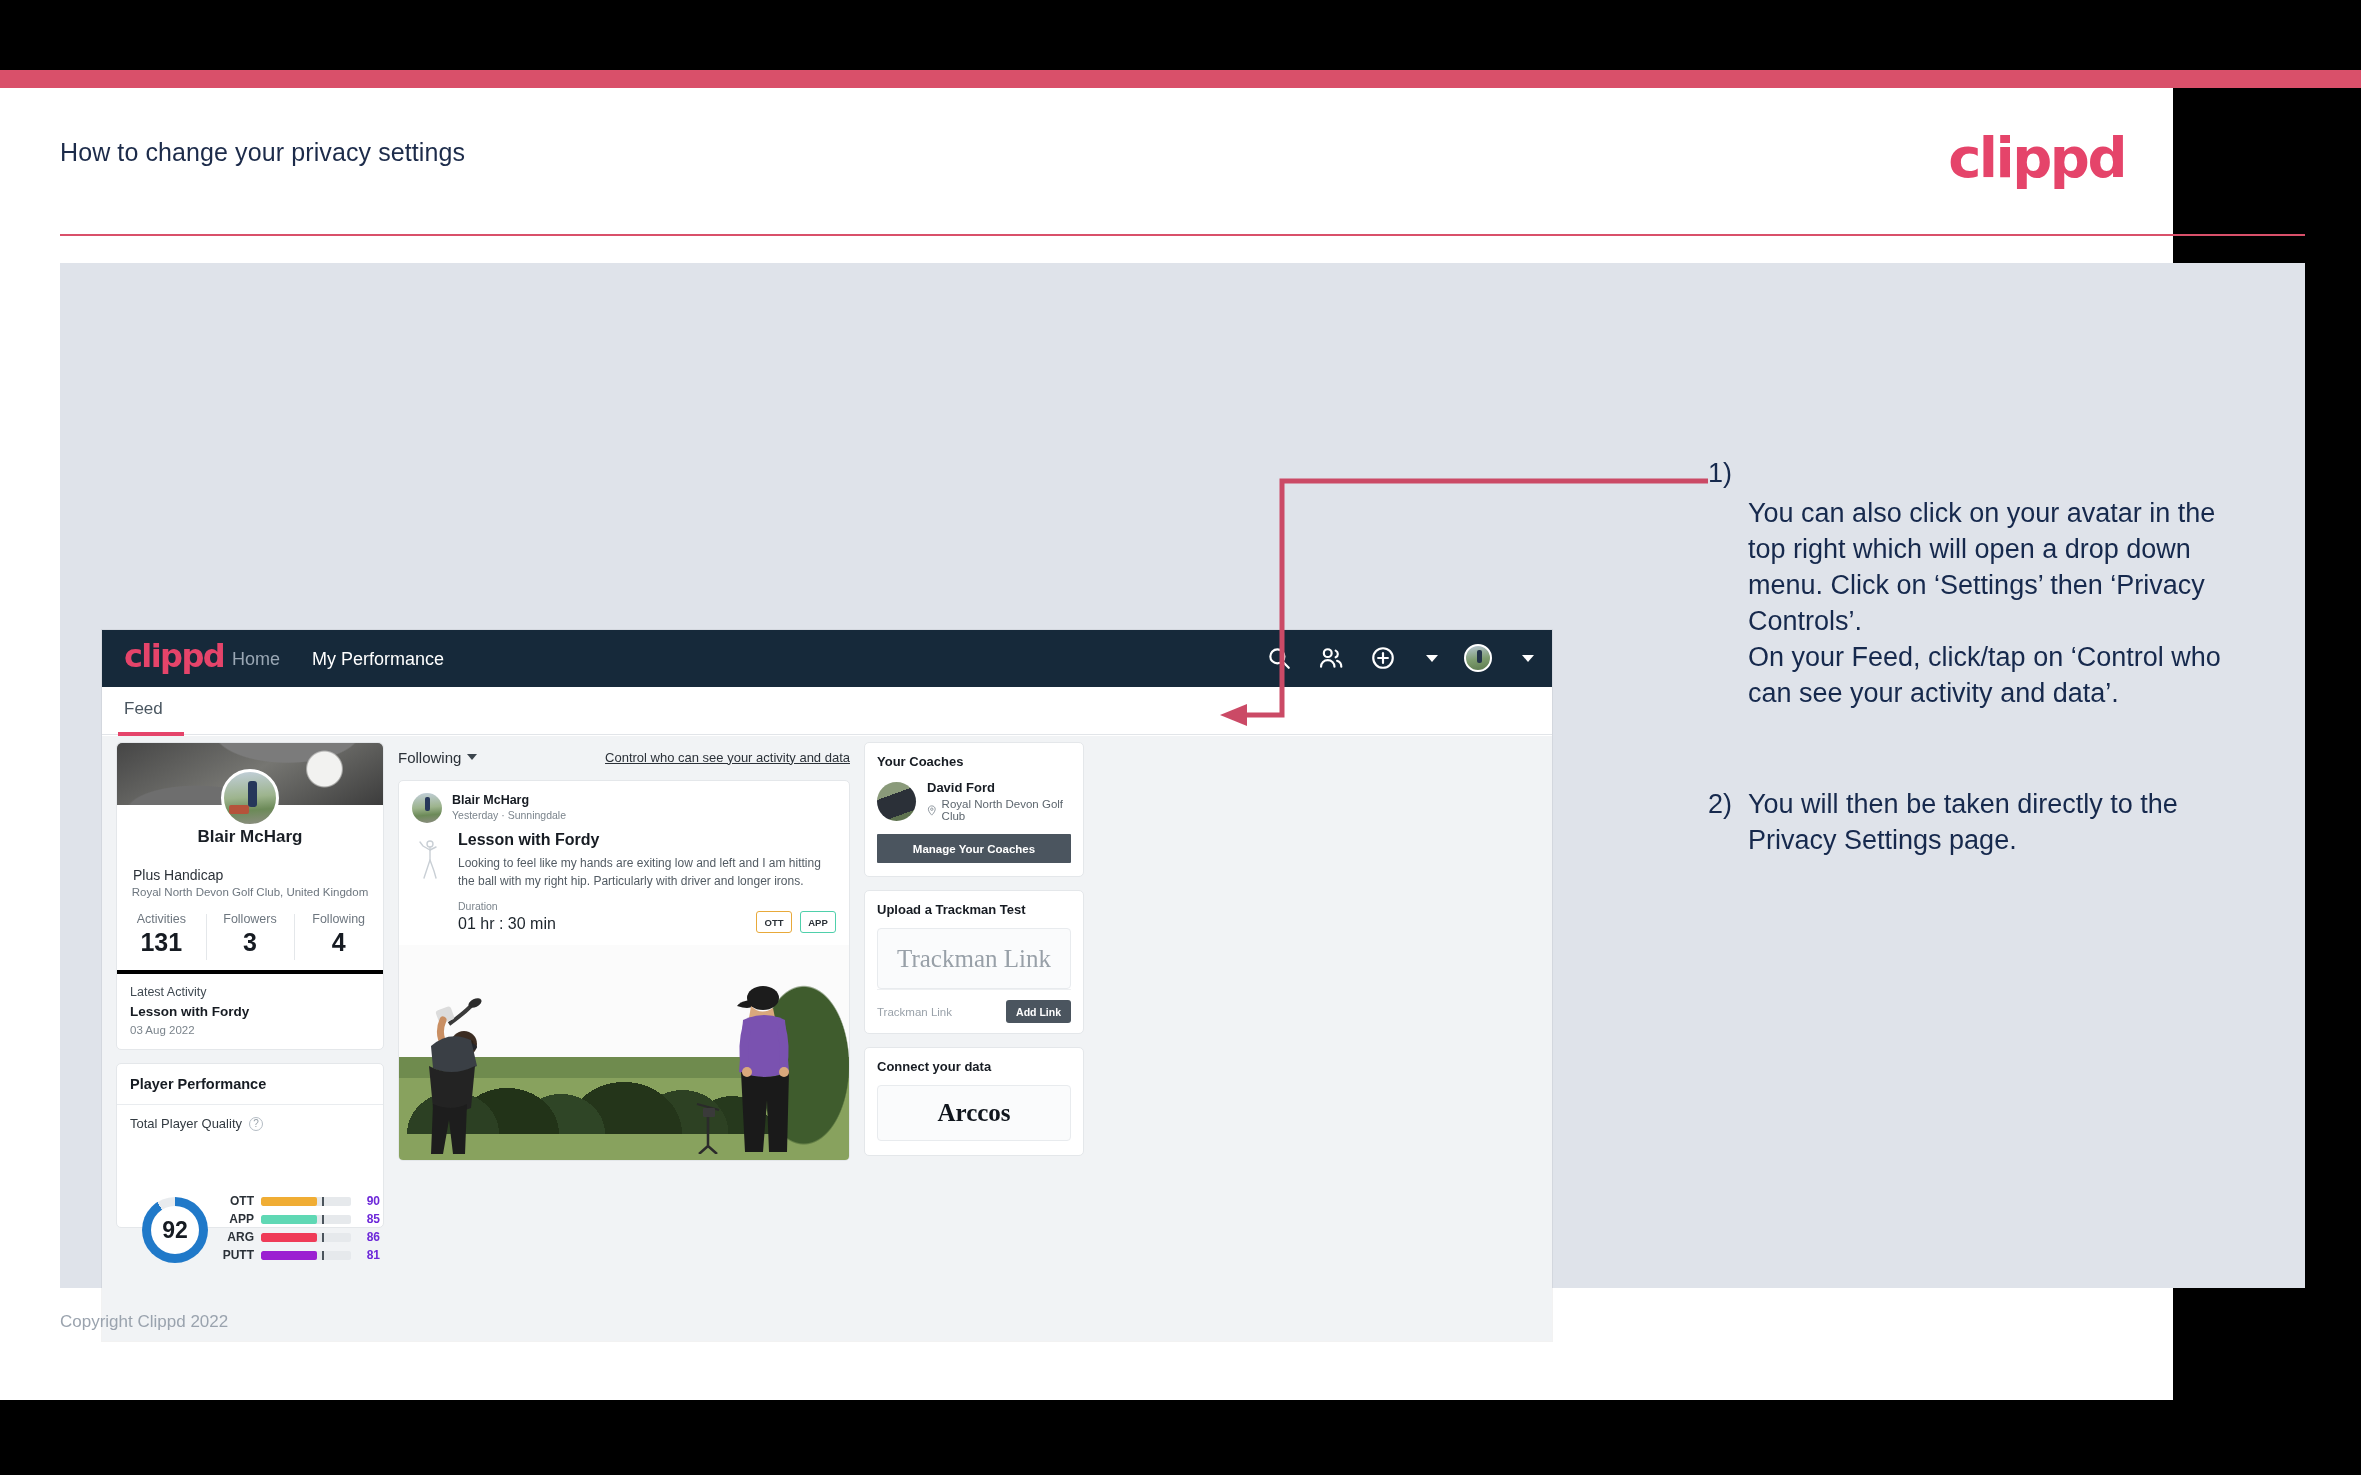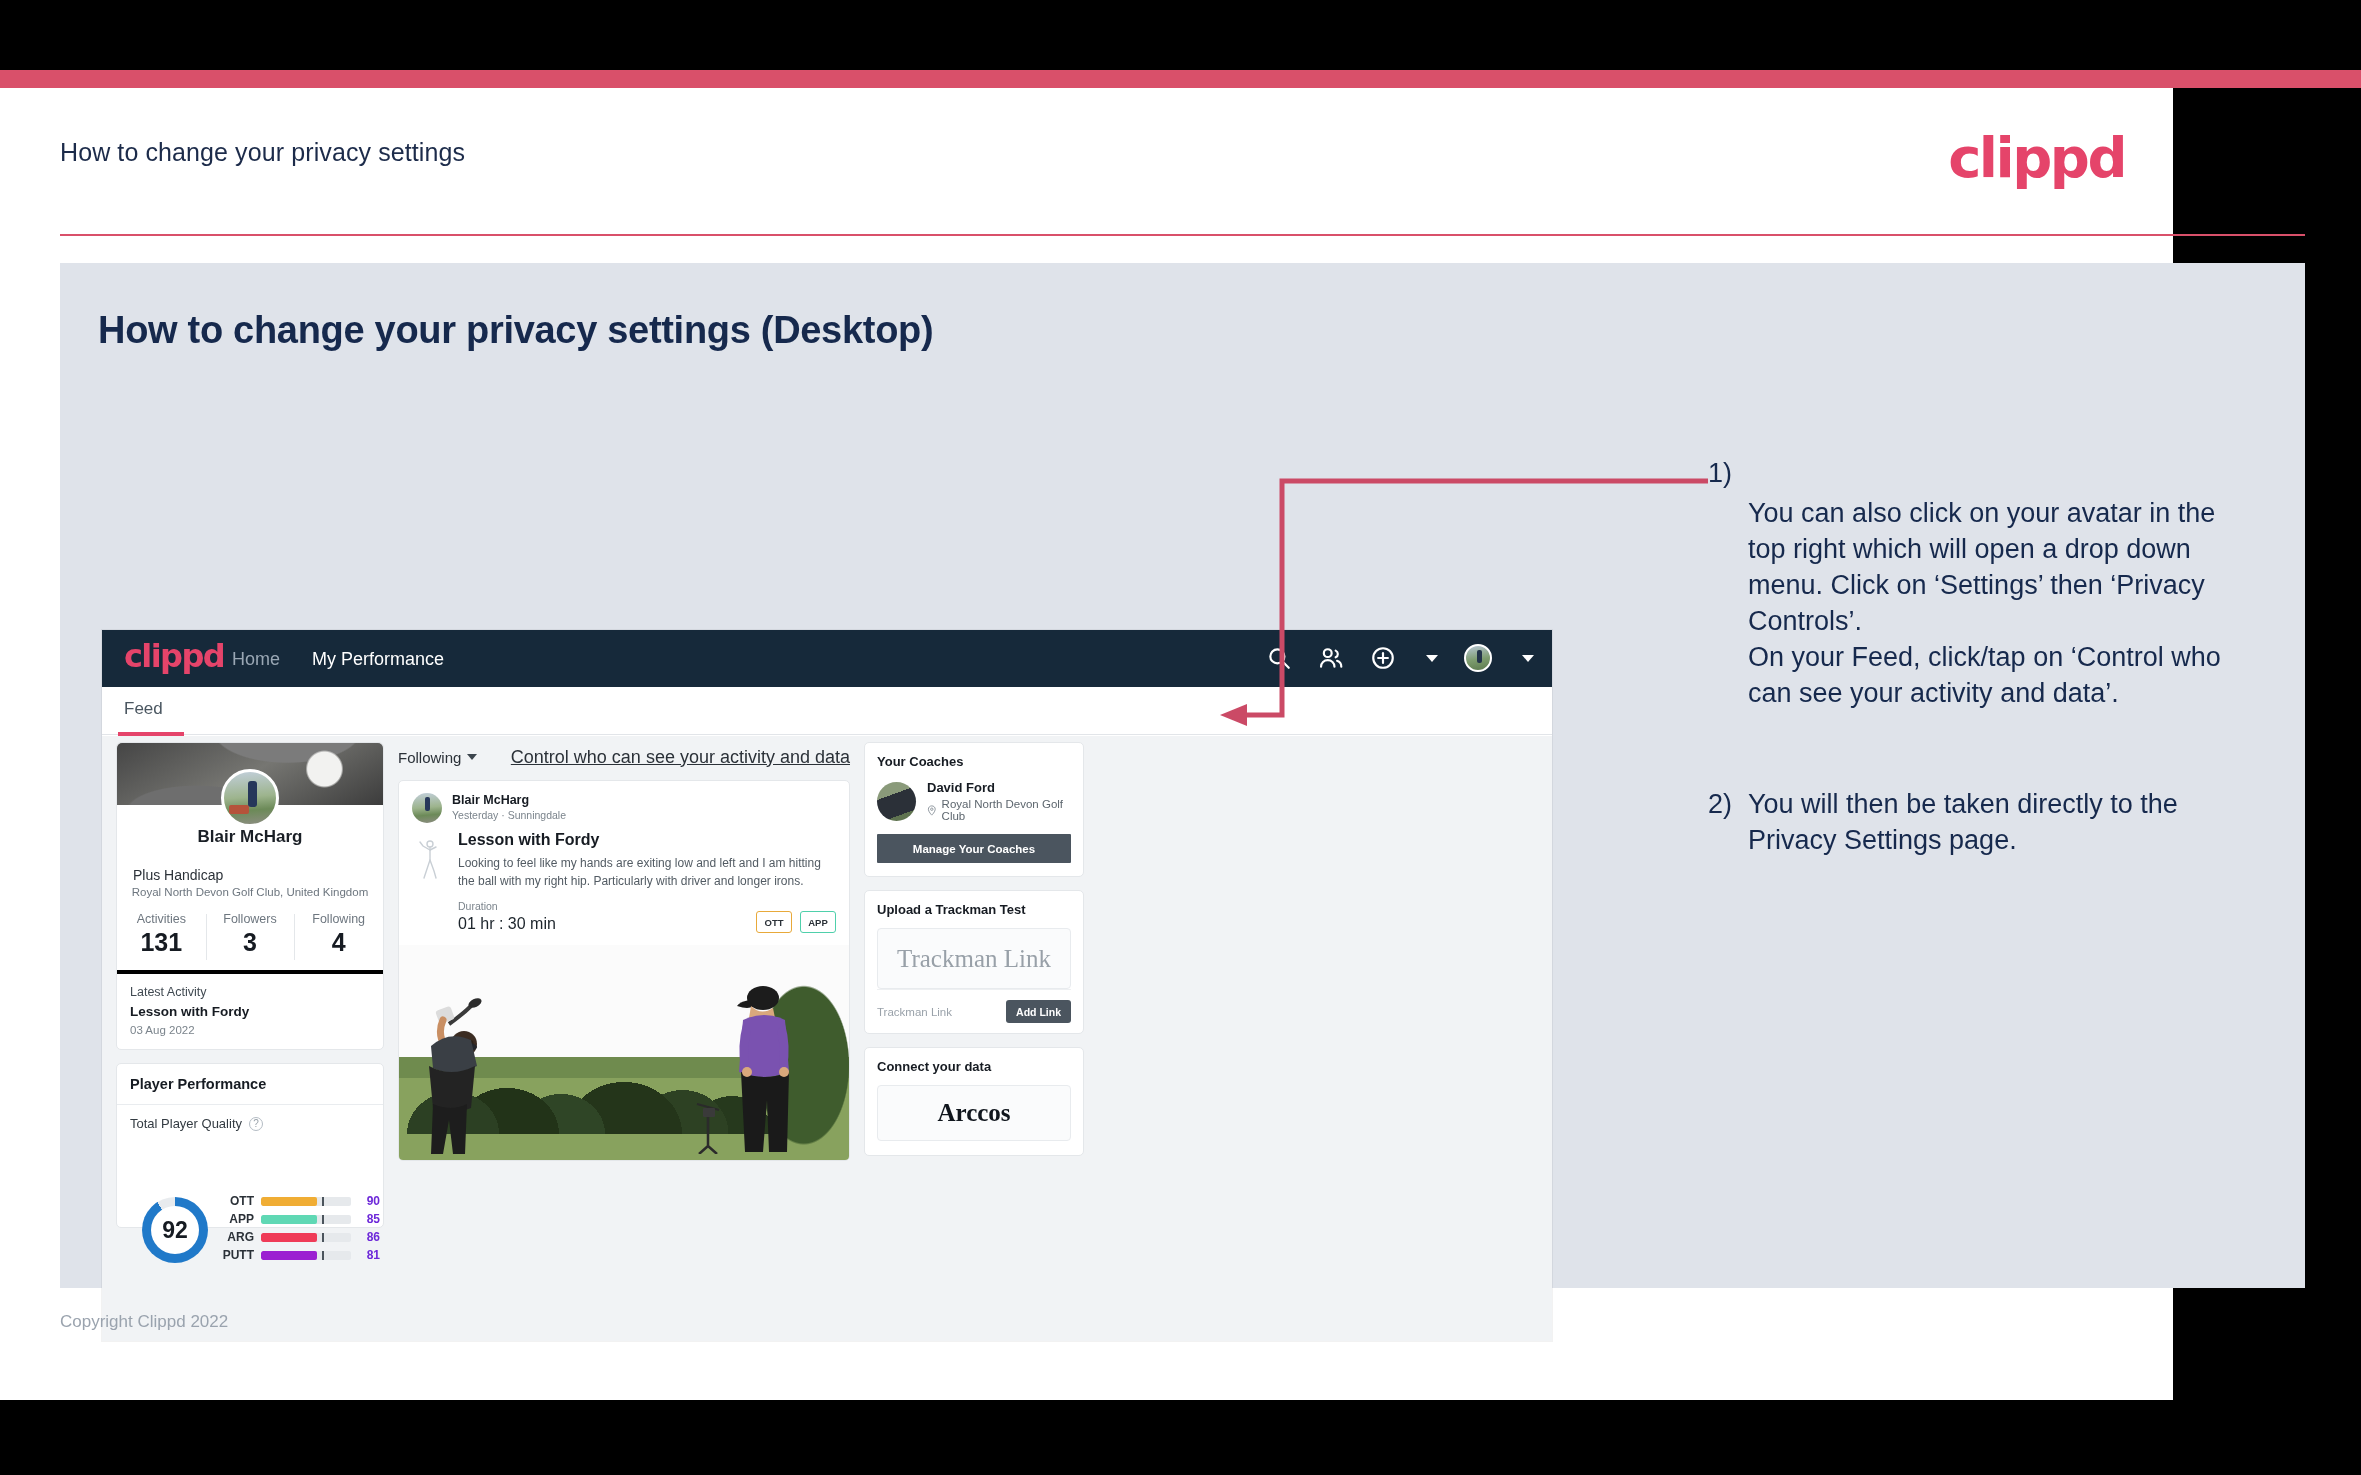--- a/index.html
+++ b/index.html
@@ -172,21 +172,21 @@
   .m-fill { position:absolute; left:0; top:0; bottom:0; border-radius:2px; }
   .m-tick { position:absolute; top:-1px; bottom:-1px; width:2px; background:#4b545c; }
   .m-val { width:22px; text-align:right; font-size:12px; font-weight:700; color:#6d28d9; }
 
   
   .col-mid { position:absolute; left:296px; top:6px; width:452px; }
   .mid-head { display:flex; align-items:center; justify-content:space-between; height:30px; }
   .following { font-size:15px; color:#2b3138; display:flex; align-items:center; gap:6px; }
   .caret-dark { width:0;height:0;border-left:5px solid transparent;border-right:5px solid transparent;
                 border-top:6px solid #3c454d; }
-  .privacy-link { font-size:18px; color:#2b3138; text-decoration:underline; }
+  .privacy-link { font-size:13px; color:#2b3138; text-decoration:underline; }
 
   .post { margin-top:8px; border:1px solid #e4e7ea; border-radius:5px; background:#fff; overflow:hidden; }
   .post-head { display:flex; gap:10px; padding:12px 13px 4px; align-items:flex-start; }
   .post-av {
     width:30px;height:30px;border-radius:50%;flex:none;
     background:linear-gradient(175deg,#c2cfdb 0%,#9db48d 48%,#6c8a58 72%,#8d8d82 100%);
     position:relative; overflow:hidden;
   }
   .post-av::after{content:"";position:absolute;left:13px;top:4px;width:5px;height:14px;
     background:#26375a;border-radius:2px;}
@@ -290,21 +290,20 @@
 <div class="slide-bar-bottom"></div>
 
 <div class="slide">
 
   <div class="kicker">How to change your privacy settings</div>
   <div class="brand-logo">clippd</div>
   <div class="header-rule"></div>
 
   <div class="panel">
 
-    <div class="panel-title">How to change your privacy settings (Desktop)</div>
 
     <div class="app">
 
       <div class="app-topbar">
         <div class="app-logo">clippd</div>
         <div class="app-nav">
           <span class="nav-dim">Home</span>
           <span class="nav-on">My Performance</span>
         </div>
         <div class="app-icons">

